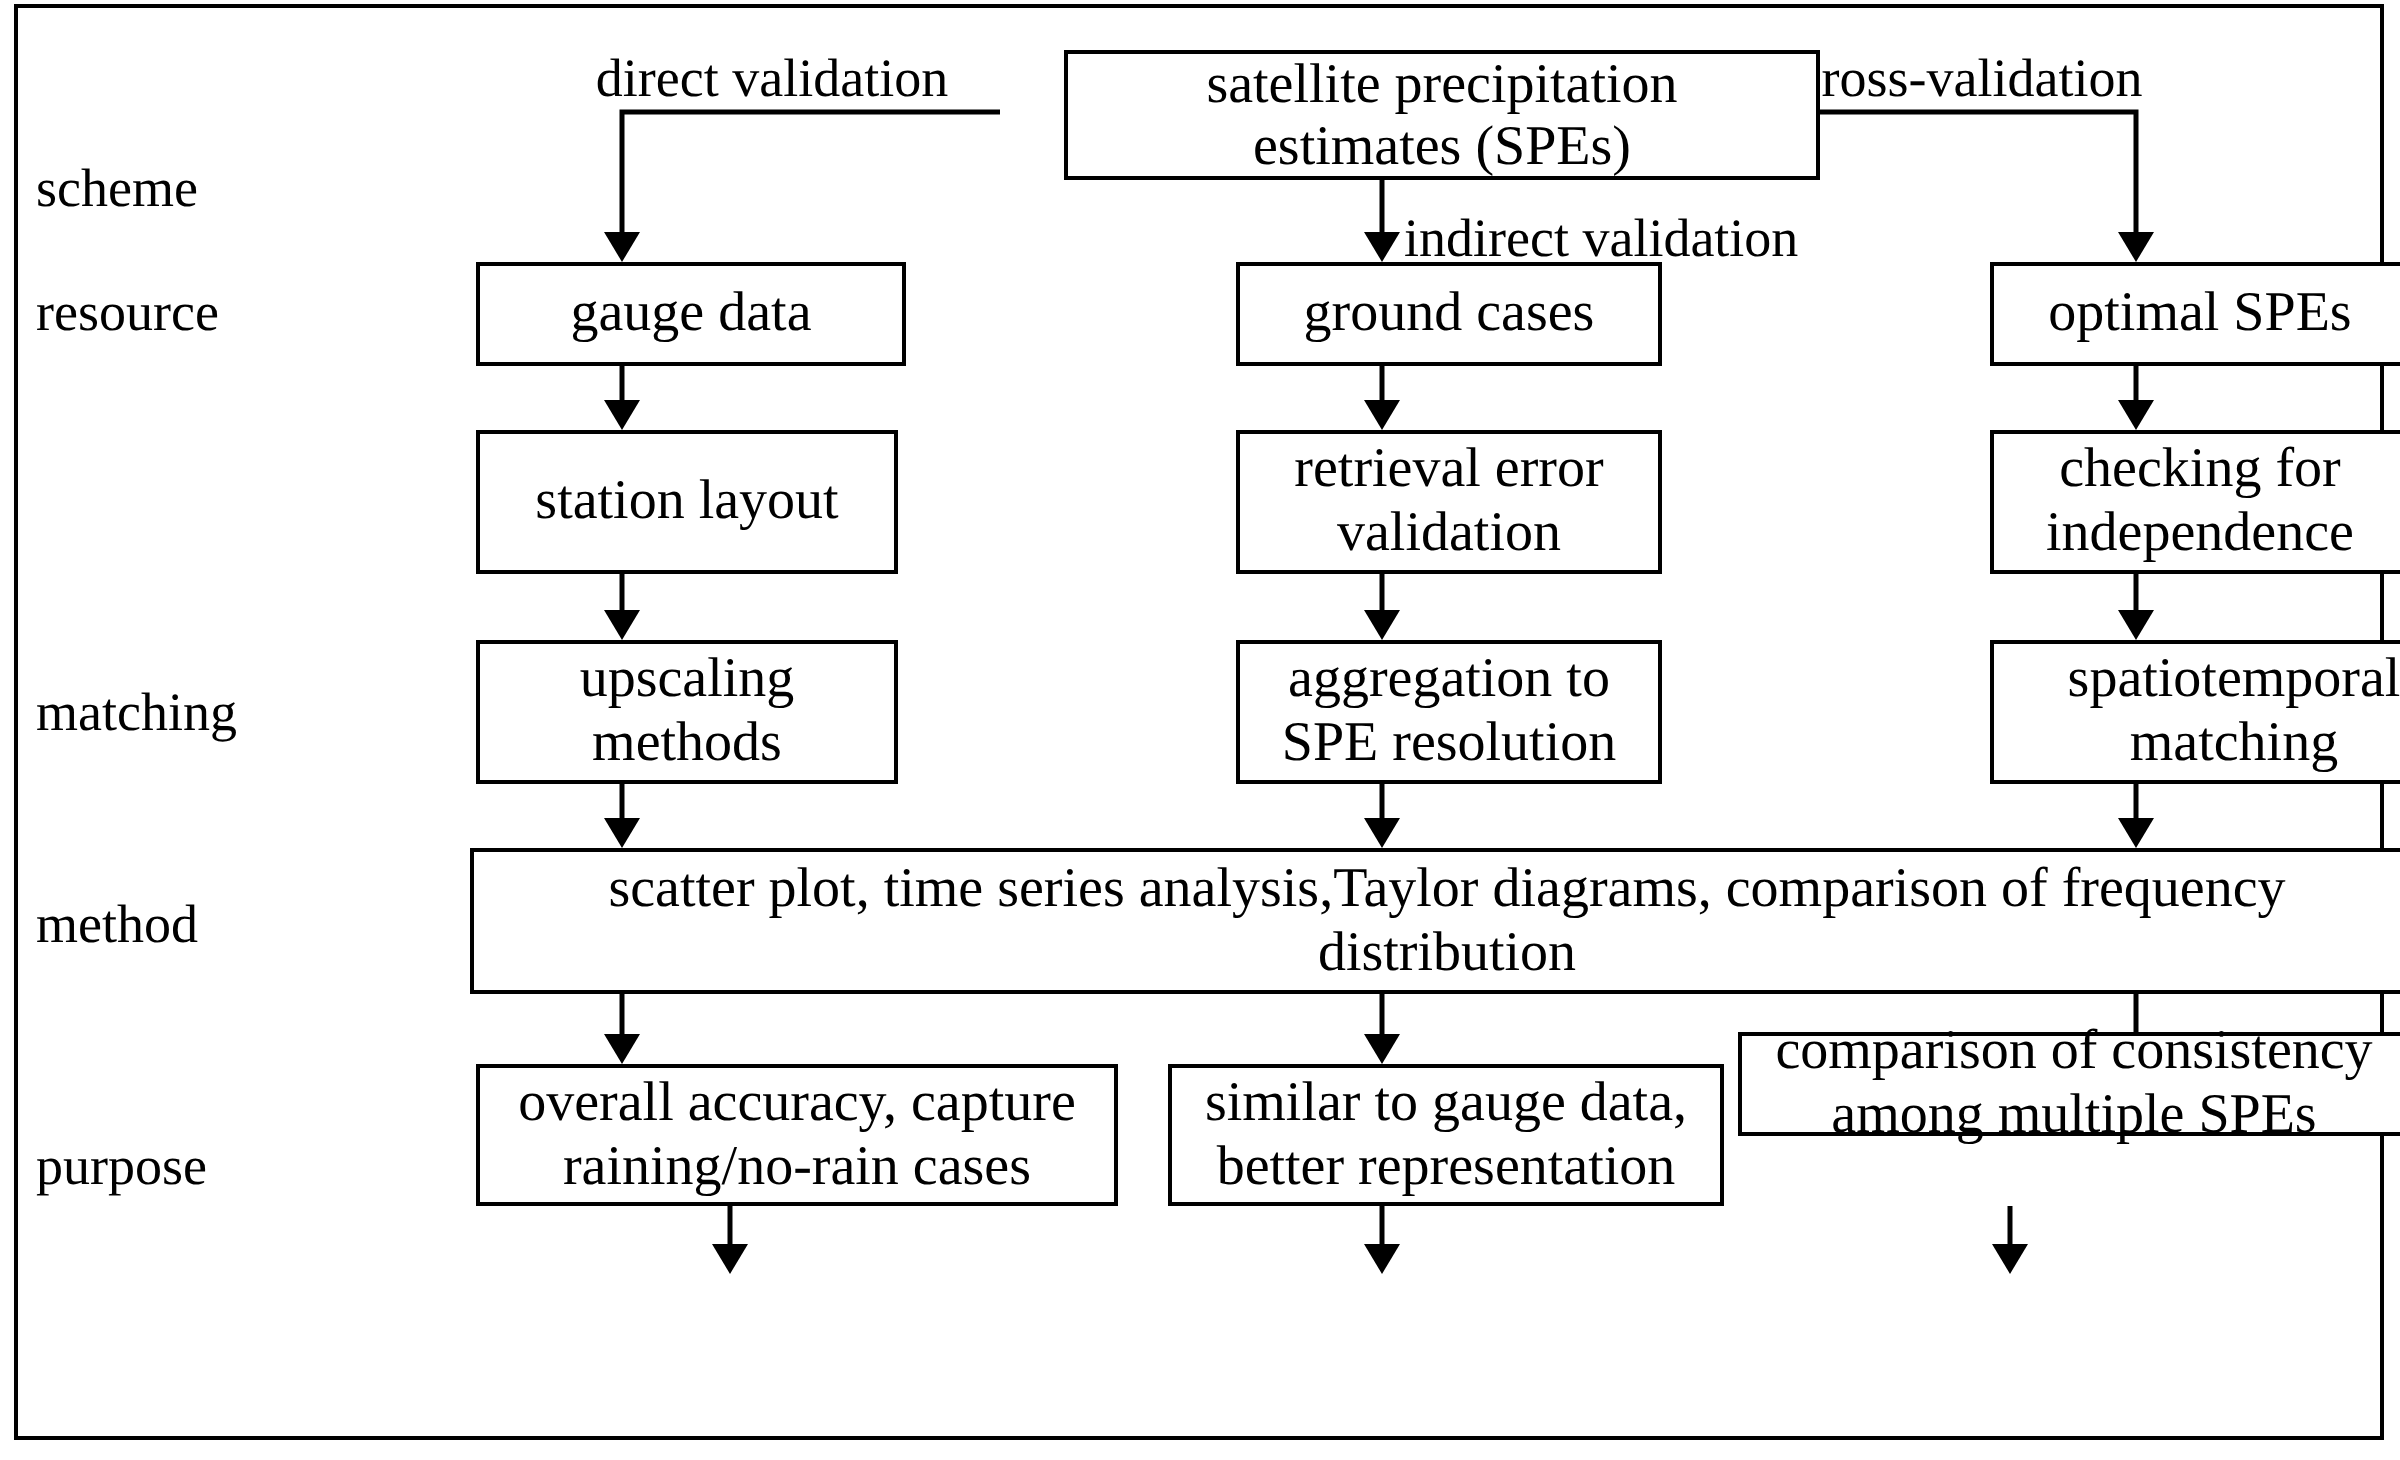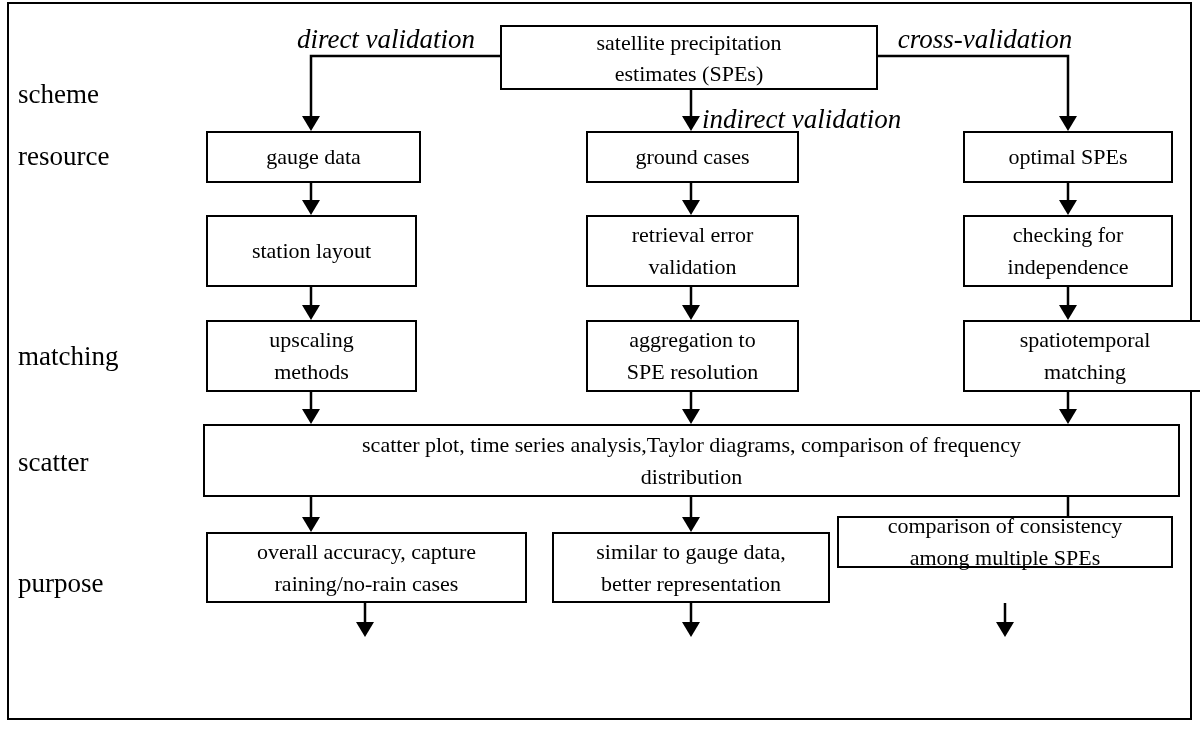--- a/index.html
+++ b/index.html
@@ -31,40 +31,40 @@
   }
   .box {
     position: absolute;
     box-sizing: border-box;
     border: 2px solid #000;
     background: #fff;
     display: flex;
     align-items: center;
     justify-content: center;
     text-align: center;
-    font-size: 22px;
+    font-size: 28px;
     line-height: 32px;
     white-space: pre-line;
     padding: 0 4px;
+    margin-left: 32px;
   }
   .rowlabel {
     position: absolute;
     font-weight: normal;
     font-size: 27px;
     line-height: 30px;
     height: 30px;
     white-space: nowrap;
   }
   .branchlabel {
     position: absolute;
     font-size: 27px;
     line-height: 30px;
     height: 30px;
     white-space: nowrap;
-    font-style: italic;
   }
   .center { text-align: center; }
 </style>
 </head>
 <body>
 
 <div class="stage">
 
   <div class="frame"></div>
 
@@ -111,21 +111,21 @@
     <polygon points="356,622 374,622 365,637"></polygon>
     <path d="M691 603 V624"></path>
     <polygon points="682,622 700,622 691,637"></polygon>
     <path d="M1005 603 V624"></path>
     <polygon points="996,622 1014,622 1005,637"></polygon>
   </svg>
 
   <div class="rowlabel" style="left:18px;top:79px">scheme</div>
   <div class="rowlabel" style="left:18px;top:141px">resource</div>
   <div class="rowlabel" style="left:18px;top:341px">matching</div>
-  <div class="rowlabel" style="left:18px;top:447px">scatter</div>
+  <div class="rowlabel" style="left:18px;top:447px">method</div>
   <div class="rowlabel" style="left:18px;top:568px">purpose</div>
 
   <div class="branchlabel center" style="left:280px;top:24px;width:212px">direct validation</div>
   <div class="branchlabel center" style="left:885px;top:24px;width:200px">cross-validation</div>
   <div class="branchlabel" style="left:702px;top:104px">indirect validation</div>
 
   <div class="box" style="left:500px;top:25px;width:378px;height:65px;line-height:31px">satellite precipitation
 estimates (SPEs)</div>
 
   <div class="box" style="left:206px;top:131px;width:215px;height:52px">gauge data</div>

